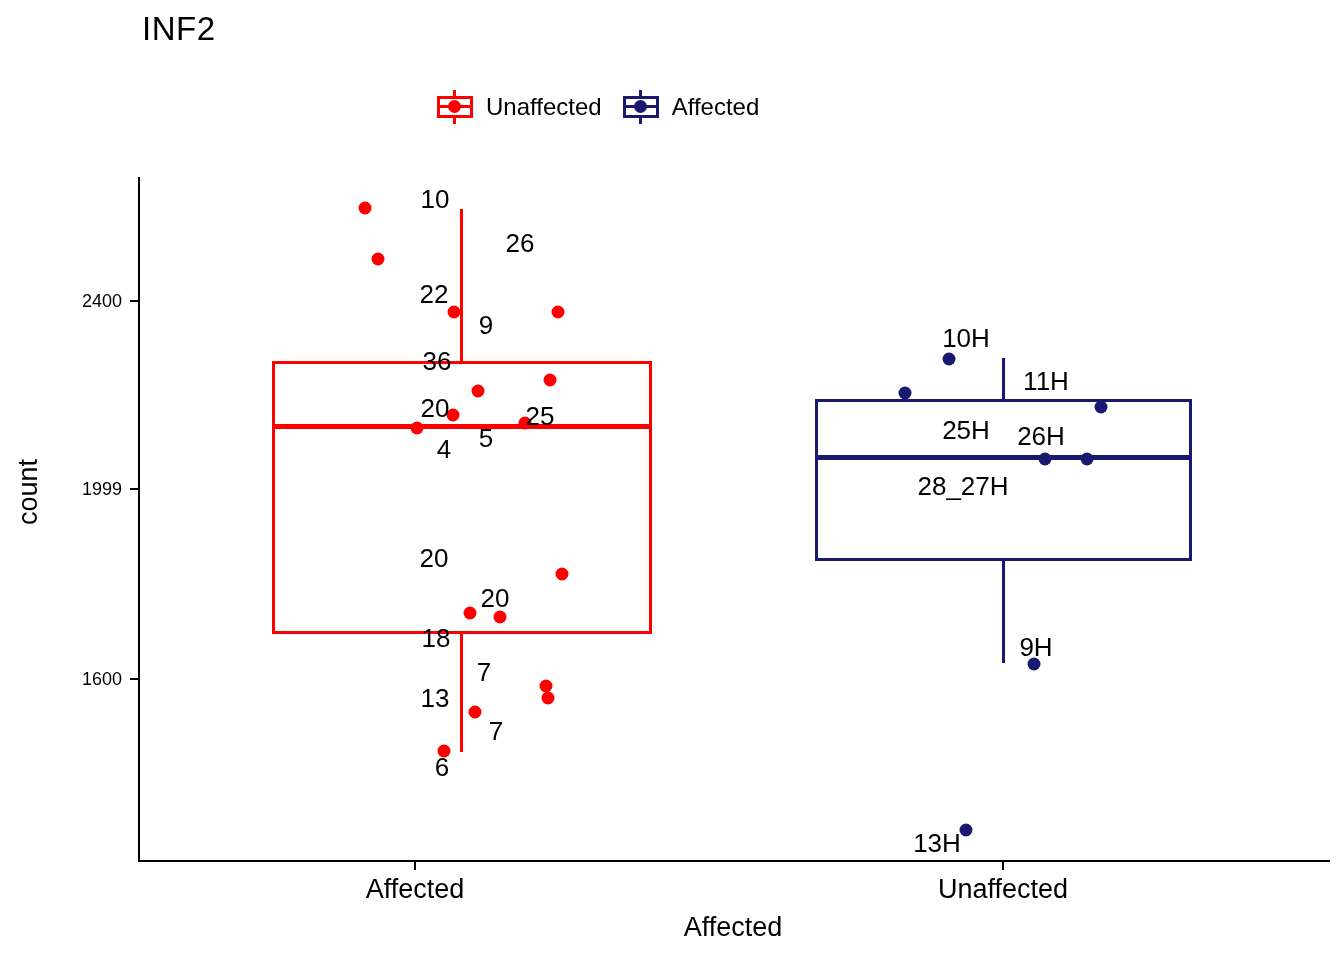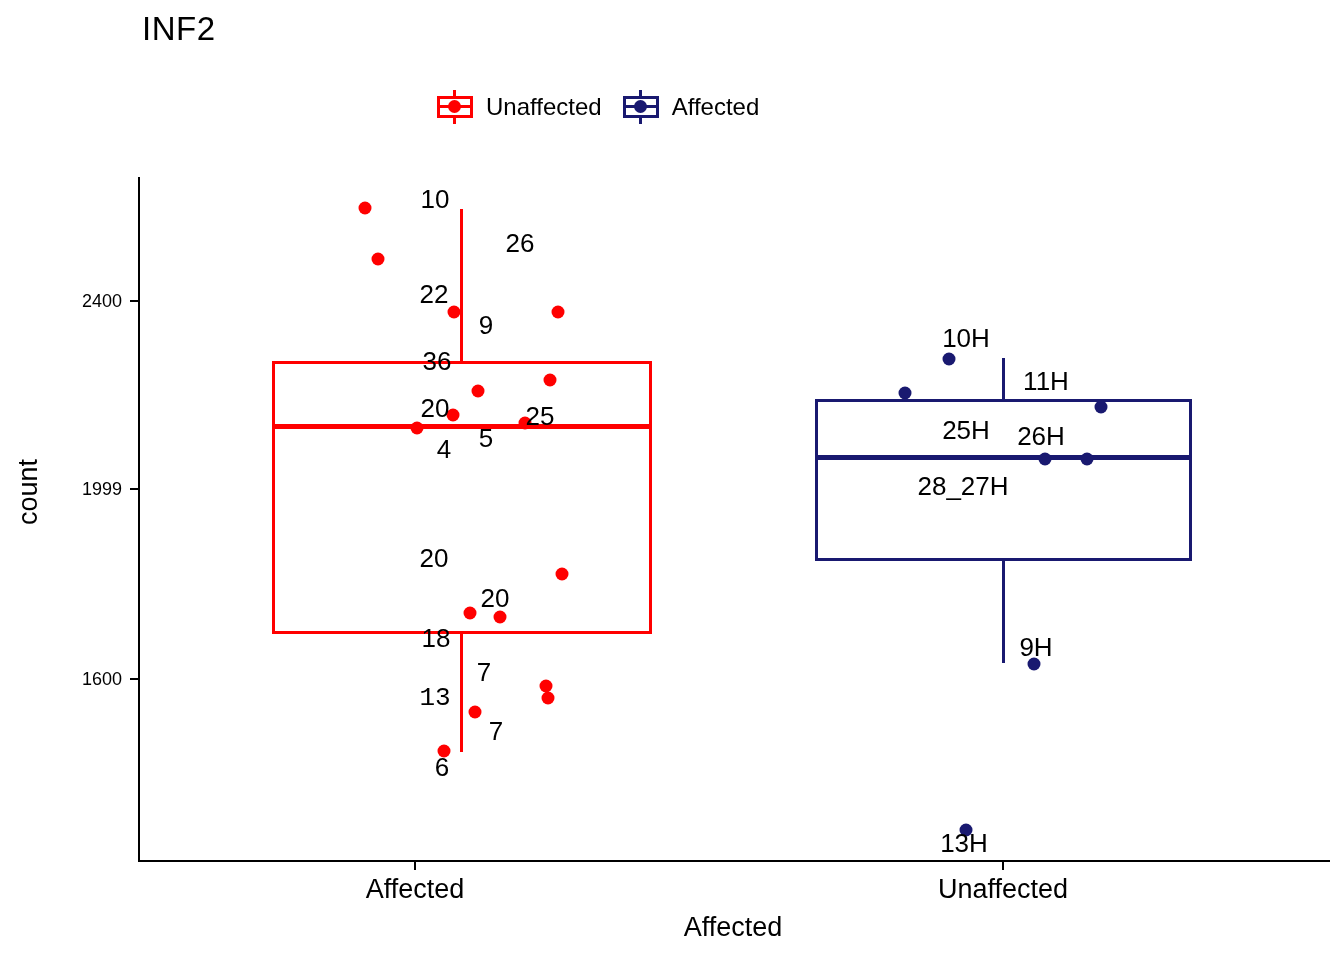--- a/index.html
+++ b/index.html
@@ -101,34 +101,34 @@
     <div class="abs plabel" style="left: 486px; top: 325px;">9</div>
     <div class="abs plabel" style="left: 437px; top: 361px;">36</div>
     <div class="abs plabel" style="left: 496px; top: 416px; margin-left: 44px;">25</div>
     <div class="abs plabel" style="left: 435px; top: 408px;">20</div>
     <div class="abs plabel" style="left: 444px; top: 449px;">4</div>
     <div class="abs plabel" style="left: 486px; top: 438px;">5</div>
     <div class="abs plabel" style="left: 434px; top: 558px;">20</div>
     <div class="abs plabel" style="left: 495px; top: 598px;">20</div>
     <div class="abs plabel" style="left: 436px; top: 638px;">18</div>
     <div class="abs plabel" style="left: 484px; top: 672px;">7</div>
-    <div class="abs plabel" style="left: 435px; top: 698px; font-family: Liberation Mono, monospace;">13</div>
+    <div class="abs plabel" style="left: 435px; top: 698px;">13</div>
     <div class="abs plabel" style="left: 496px; top: 731px;">7</div>
     <div class="abs plabel" style="left: 442px; top: 767px;">6</div>
     <div class="abs whisker" style="left: 1002px; top: 358px; height: 41px; background: rgb(25, 25, 112);"></div>
     <div class="abs whisker" style="left: 1002px; top: 561px; height: 102px; background: rgb(25, 25, 112);"></div>
     <div class="abs box" style="left: 815px; top: 399px; width: 377px; height: 162px; border-color: rgb(25, 25, 112);"></div>
     <div class="abs median" style="left: 815px; top: 455px; width: 377px; background: rgb(25, 25, 112);"></div>
     <div class="abs pt" style="left: 949px; top: 359px; background: rgb(25, 25, 112);"></div>
     <div class="abs pt" style="left: 905px; top: 393px; background: rgb(25, 25, 112);"></div>
     <div class="abs pt" style="left: 1101px; top: 407px; background: rgb(25, 25, 112);"></div>
     <div class="abs pt" style="left: 1045px; top: 459px; background: rgb(25, 25, 112);"></div>
     <div class="abs pt" style="left: 1087px; top: 459px; background: rgb(25, 25, 112);"></div>
     <div class="abs pt" style="left: 1034px; top: 664px; background: rgb(25, 25, 112);"></div>
     <div class="abs pt" style="left: 966px; top: 830px; background: rgb(25, 25, 112);"></div>
     <div class="abs plabel" style="left: 966px; top: 338px;">10H</div>
     <div class="abs plabel" style="left: 1046px; top: 381px;">11H</div>
     <div class="abs plabel" style="left: 966px; top: 430px;">25H</div>
     <div class="abs plabel" style="left: 1041px; top: 436px;">26H</div>
     <div class="abs plabel" style="left: 963px; top: 486px;">28_27H</div>
     <div class="abs plabel" style="left: 1036px; top: 647px;">9H</div>
-    <div class="abs plabel" style="left: 964px; top: 843px;">13H</div>
+    <div class="abs plabel" style="left: 937px; top: 843px;">13H</div>
   </div>
 
 </body></html>

